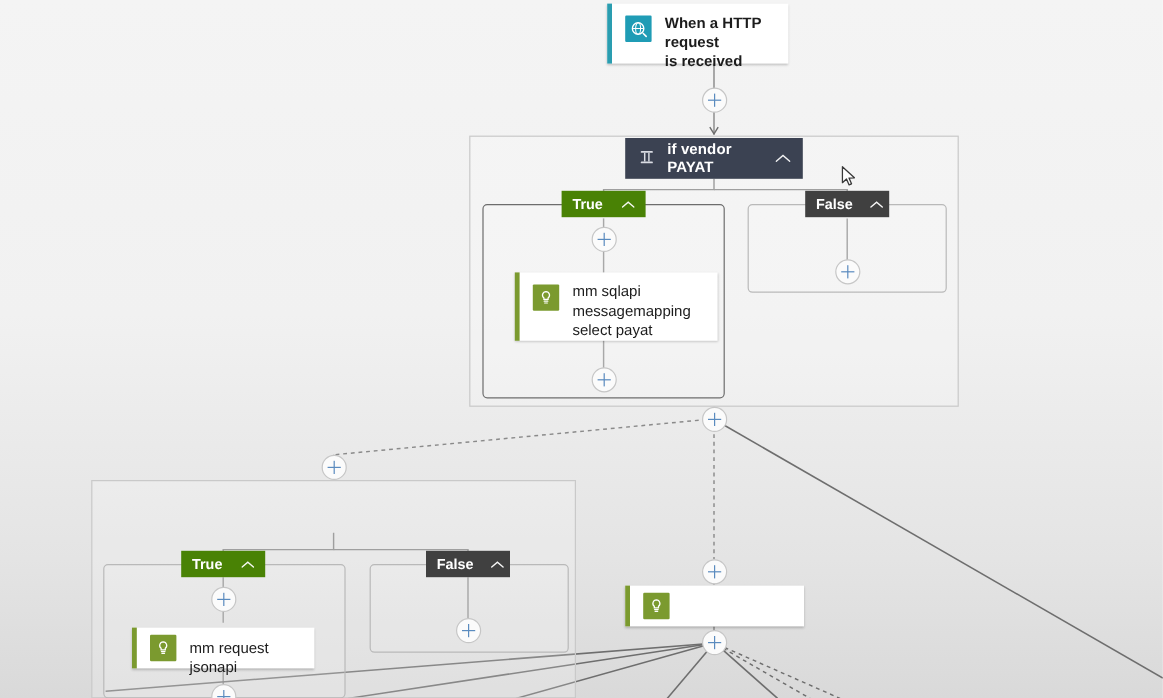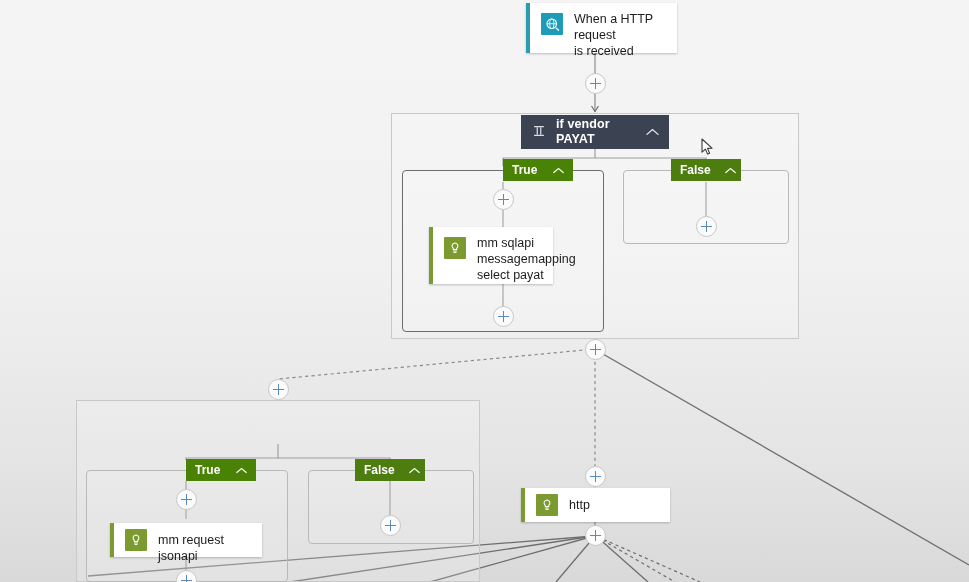--- a/index.html
+++ b/index.html
@@ -80,22 +80,22 @@
     position: absolute;
     height: 22px;
     box-sizing: border-box;
     display: flex;
     align-items: center;
     padding: 0 9px;
     color: #ffffff;
     font-size: 12px;
     font-weight: bold;
   }
-  .branch-label.t { background: #498205; margin-left: 35px; }
-  .branch-label.f { background: #4d7c0f; }
+  .branch-label.t { background: #498205; }
+  .branch-label.f { background: #404040; }
   .branch-label .btxt { flex: 1 1 auto; }
   .branch-label .chev { flex: 0 0 auto; margin-left: 14px; opacity: .95; }
 
   
   .card {
     position: absolute;
     background: #ffffff;
     box-sizing: border-box;
     display: flex;
     align-items: flex-start;
@@ -216,21 +216,21 @@
       <path d="M594 536 L430 582"></path>
       <path d="M595 536 L556 582"></path>
       <path d="M596 536 L648 582"></path>
     </g>
     <g stroke="#6e6e6e" stroke-width="1.2" fill="none" stroke-dasharray="3.2 3.2">
       <path d="M597 537 L675 582"></path>
       <path d="M598 537 L700 582"></path>
     </g>
   </svg>
 
-  <div class="card teal" style="left:526px; top:3px; width:151px; height:50px;">
+  <div class="card teal" style="left:506px; top:3px; width:151px; height:50px;font-weight:bold;">
     <div class="accent"></div>
     <div class="icon">
       <svg width="15" height="15" viewBox="0 0 16 16" xmlns="http://www.w3.org/2000/svg">
         <circle cx="7.2" cy="7.2" r="5.1" fill="none" stroke="#ffffff" stroke-width="1.2"></circle>
         <ellipse cx="7.2" cy="7.2" rx="2.2" ry="5.1" fill="none" stroke="#ffffff" stroke-width="0.9"></ellipse>
         <path d="M2.1 7.2 H12.3" stroke="#ffffff" stroke-width="0.9"></path>
         <path d="M11.8 11.6 l2.6 2.6" stroke="#ffffff" stroke-width="1.4" stroke-linecap="round"></path>
       </svg>
     </div>
     <div class="label">When a HTTP request
@@ -259,21 +259,21 @@
   <div class="branch-box selected" style="left:402px; top:170px; width:202px; height:162px;"></div>
   <div class="branch-label t" style="left:468px; top:159px; width:70px;">
     <span class="btxt">True</span>
     <span class="chev">
       <svg width="11" height="7" viewBox="0 0 14 8" xmlns="http://www.w3.org/2000/svg">
         <path d="M1 6.6 L7 1.4 L13 6.6" fill="none" stroke="#ffffff" stroke-width="1.5" stroke-linecap="round"></path>
       </svg>
     </span>
   </div>
 
-  <div class="card green" style="left:429px; top:227px; width:124px; height:57px;">
+  <div class="card green" style="left:429px; top:227px; width:169px; height:57px;">
     <div class="accent"></div>
     <div class="icon">
       <svg width="14" height="14" viewBox="0 0 16 16" xmlns="http://www.w3.org/2000/svg">
         <path d="M8 2.2 a3.4 3.4 0 0 0 -2 6.1 v1.5 h4 V8.3 A3.4 3.4 0 0 0 8 2.2 z" fill="none" stroke="#ffffff" stroke-width="1.2"></path>
         <path d="M6.3 11.4 H9.7" stroke="#ffffff" stroke-width="1.2" stroke-linecap="round"></path>
         <path d="M6.7 13.1 H9.3" stroke="#ffffff" stroke-width="1.1" stroke-linecap="round"></path>
       </svg>
     </div>
     <div class="label">mm sqlapi
 messagemapping
@@ -327,21 +327,20 @@
 
   <div class="card green" style="left:521px; top:488px; width:149px; height:34px;">
     <div class="accent"></div>
     <div class="icon" style="margin-top:6px;">
       <svg width="14" height="14" viewBox="0 0 16 16" xmlns="http://www.w3.org/2000/svg">
         <path d="M8 2.2 a3.4 3.4 0 0 0 -2 6.1 v1.5 h4 V8.3 A3.4 3.4 0 0 0 8 2.2 z" fill="none" stroke="#ffffff" stroke-width="1.2"></path>
         <path d="M6.3 11.4 H9.7" stroke="#ffffff" stroke-width="1.2" stroke-linecap="round"></path>
         <path d="M6.7 13.1 H9.3" stroke="#ffffff" stroke-width="1.1" stroke-linecap="round"></path>
       </svg>
     </div>
-    <div class="label" style="padding-top:9px;">http</div>
   </div>
 
   <div class="plus" style="left:595px; top:83px;"></div>
   <div class="plus" style="left:503px; top:199px;"></div>
   <div class="plus" style="left:503px; top:316px;"></div>
   <div class="plus" style="left:706px; top:226px;"></div>
   <div class="plus" style="left:595px; top:349px;"></div>
   <div class="plus" style="left:278px; top:389px;"></div>
   <div class="plus" style="left:186px; top:499px;"></div>
   <div class="plus" style="left:390px; top:525px;"></div>

